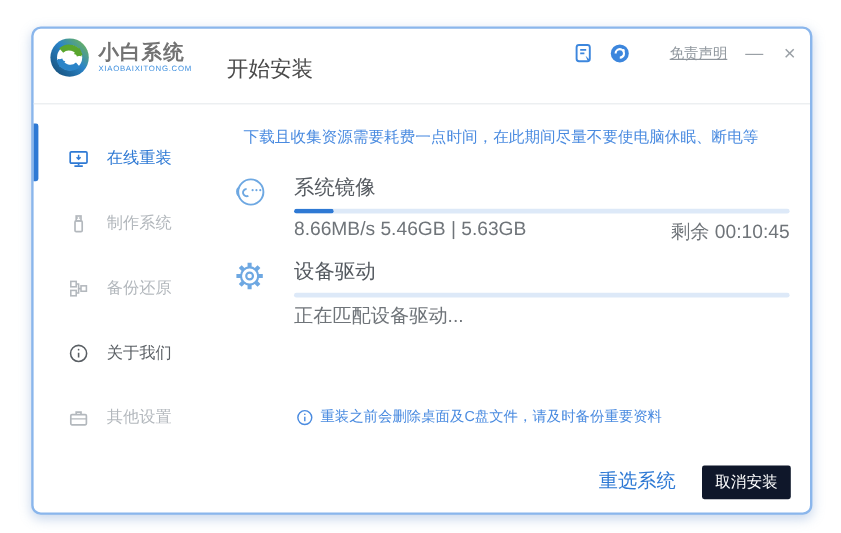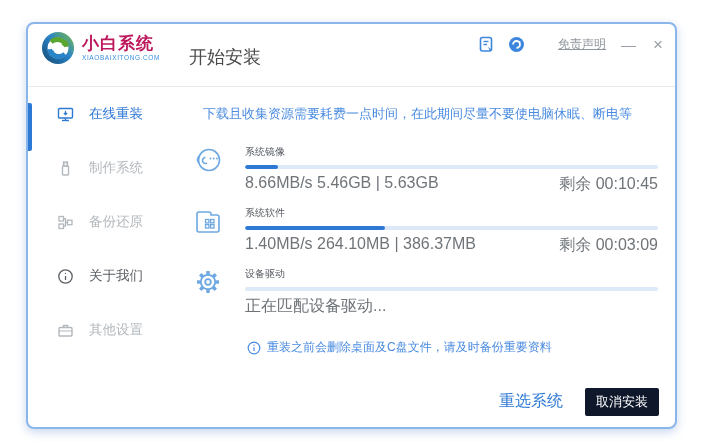--- a/index.html
+++ b/index.html
@@ -10,43 +10,43 @@
   }
   .window{
     position:absolute;left:26px;top:22px;width:651px;height:407px;
     background:#fff;border:2px solid #8ab6ec;border-radius:8px;
     box-shadow:0 3px 10px rgba(110,150,205,.38);box-sizing:border-box;
   }
   
   .header{position:absolute;left:0;top:0;right:0;height:62px;border-bottom:1px solid #e8ebee;}
   .logo{position:absolute;left:13px;top:7px;display:flex;align-items:center;gap:7px;}
   .brand-col{display:flex;flex-direction:column;line-height:1;}
-  .brand-name{font-size:17px;font-weight:bold;color:#be185d;letter-spacing:1px;}
+  .brand-name{font-size:17px;font-weight:bold;color:#737373;letter-spacing:1px;}
   .brand-domain{font-size:6.5px;color:#3c8ede;letter-spacing:.6px;margin-top:3px;}
   .page-title{position:absolute;left:161px;top:21px;font-size:18px;color:#4a4a4a;}
   .titlebar{position:absolute;right:10px;top:7px;display:flex;align-items:center;gap:13px;height:26px;}
   .tb-icon{width:17px;height:17px;display:block;cursor:pointer;}
   .disclaimer{font-size:12px;color:#8f969d;text-decoration:underline;cursor:pointer;margin-left:20px;}
   .win-btn{font-size:15px;color:#9aa0a6;cursor:pointer;line-height:1;padding:0 2px;user-select:none;}
   .win-btn.close{font-size:17px;}
   
   .sidebar{position:absolute;left:0;top:63px;width:165px;bottom:0;}
   .active-indicator{position:absolute;left:0;top:16px;width:4px;height:48px;background:#2e79d4;border-radius:0 2px 2px 0;}
-  .side-item{height:54px;display:flex;align-items:center;gap:15px;padding-left:29px;cursor:pointer;color:#b3b8bd;font-size:13.5px;}
+  .side-item{height:54px;display:flex;align-items:flex-end;gap:15px;padding-left:29px;cursor:pointer;color:#b3b8bd;font-size:13.5px;}
   .side-item:first-of-type{margin-top:13px;}
   .side-item svg{width:17px;height:17px;flex:0 0 auto;}
   .side-item.active{color:#2e79d4;}
   .side-item.dark{color:#5a5f64;}
   
   .content{position:absolute;left:165px;top:63px;right:0;bottom:0;}
   .notice{position:absolute;left:10px;right:16px;top:18px;text-align:left;font-size:13px;color:#4a8be0;}
   .tasks{position:absolute;left:0;top:56px;right:17px;}
   .task-row{display:grid;grid-template-columns:31px 1fr;column-gap:21px;margin-bottom:9px;}
   .task-icon{width:30px;height:30px;margin-top:2px;}
-  .task-name{font-size:10px;color:#555a60;margin:2px 0 6px 0;}
+  .task-name{font-size:17px;color:#555a60;margin:2px 0 6px 0;}
   .task-bar{height:4px;background:#dde9f8;border-radius:2px;overflow:hidden;}
   .task-fill{height:100%;background:#2e79d4;border-radius:2px;width:0;}
   .task-meta{display:flex;justify-content:space-between;font-size:16px;color:#6f7479;margin-top:5px;}
   .warning{position:absolute;left:54px;top:252px;display:flex;align-items:center;gap:6px;font-size:12px;color:#4a8be0;}
   .warning svg{width:14px;height:14px;flex:0 0 auto;}
   .footer-btns{position:absolute;right:16px;bottom:11px;display:flex;align-items:center;gap:20px;}
   .btn-text{font-size:16px;color:#2e79d4;background:none;border:none;cursor:pointer;padding:4px 2px;font-family:inherit;}
   .btn-primary{width:74px;height:28px;background:#0f172a;color:#fff;font-size:13px;border:none;border-radius:2px;cursor:pointer;font-family:inherit;}
 </style>
 </head>
@@ -167,39 +167,20 @@
           <div class="task-bar">
             <div class="task-fill" style="width: 8%;"></div>
           </div>
           <div class="task-meta">
             <span>8.66MB/s 5.46GB | 5.63GB</span>
             <span>剩余 00:10:45</span>
           </div>
         </div>
       </div>
 
-      <div class="task-row">
-        <svg class="task-icon" viewBox="0 0 30 30" fill="none" stroke="#6ea8e2" stroke-width="1.6">
-          <path d="M4 24 v-16 a2 2 0 0 1 2 -2 h10 a2 2 0 0 1 2 2 v1 h6 a2 2 0 0 1 2 2 v13 a2 2 0 0 1 -2 2 h-18 a2 2 0 0 1 -2 -2 z"></path>
-          <rect x="12.5" y="13.5" width="3.4" height="3.4" stroke-width="1.3"></rect>
-          <rect x="17.6" y="13.5" width="3.4" height="3.4" stroke-width="1.3"></rect>
-          <rect x="12.5" y="18.6" width="3.4" height="3.4" stroke-width="1.3"></rect>
-          <rect x="17.6" y="18.6" width="3.4" height="3.4" stroke-width="1.3"></rect>
-        </svg>
-        <div>
-          <div class="task-name">系统软件</div>
-          <div class="task-bar">
-            <div class="task-fill" style="width: 34%;"></div>
-          </div>
-          <div class="task-meta">
-            <span>1.40MB/s 264.10MB | 386.37MB</span>
-            <span>剩余 00:03:09</span>
-          </div>
-        </div>
-      </div>
 
       <div class="task-row">
         <svg class="task-icon" viewBox="0 0 30 30">
           <g stroke="#6ea8e2" stroke-width="3.4">
             <line x1="15" y1="4" x2="15" y2="9"></line>
               <line x1="15" y1="21" x2="15" y2="26"></line>
             <line x1="4" y1="15" x2="9" y2="15"></line>
               <line x1="21" y1="15" x2="26" y2="15"></line>
             <line x1="7.2" y1="7.2" x2="10.8" y2="10.8"></line>
               <line x1="19.2" y1="19.2" x2="22.8" y2="22.8"></line>

